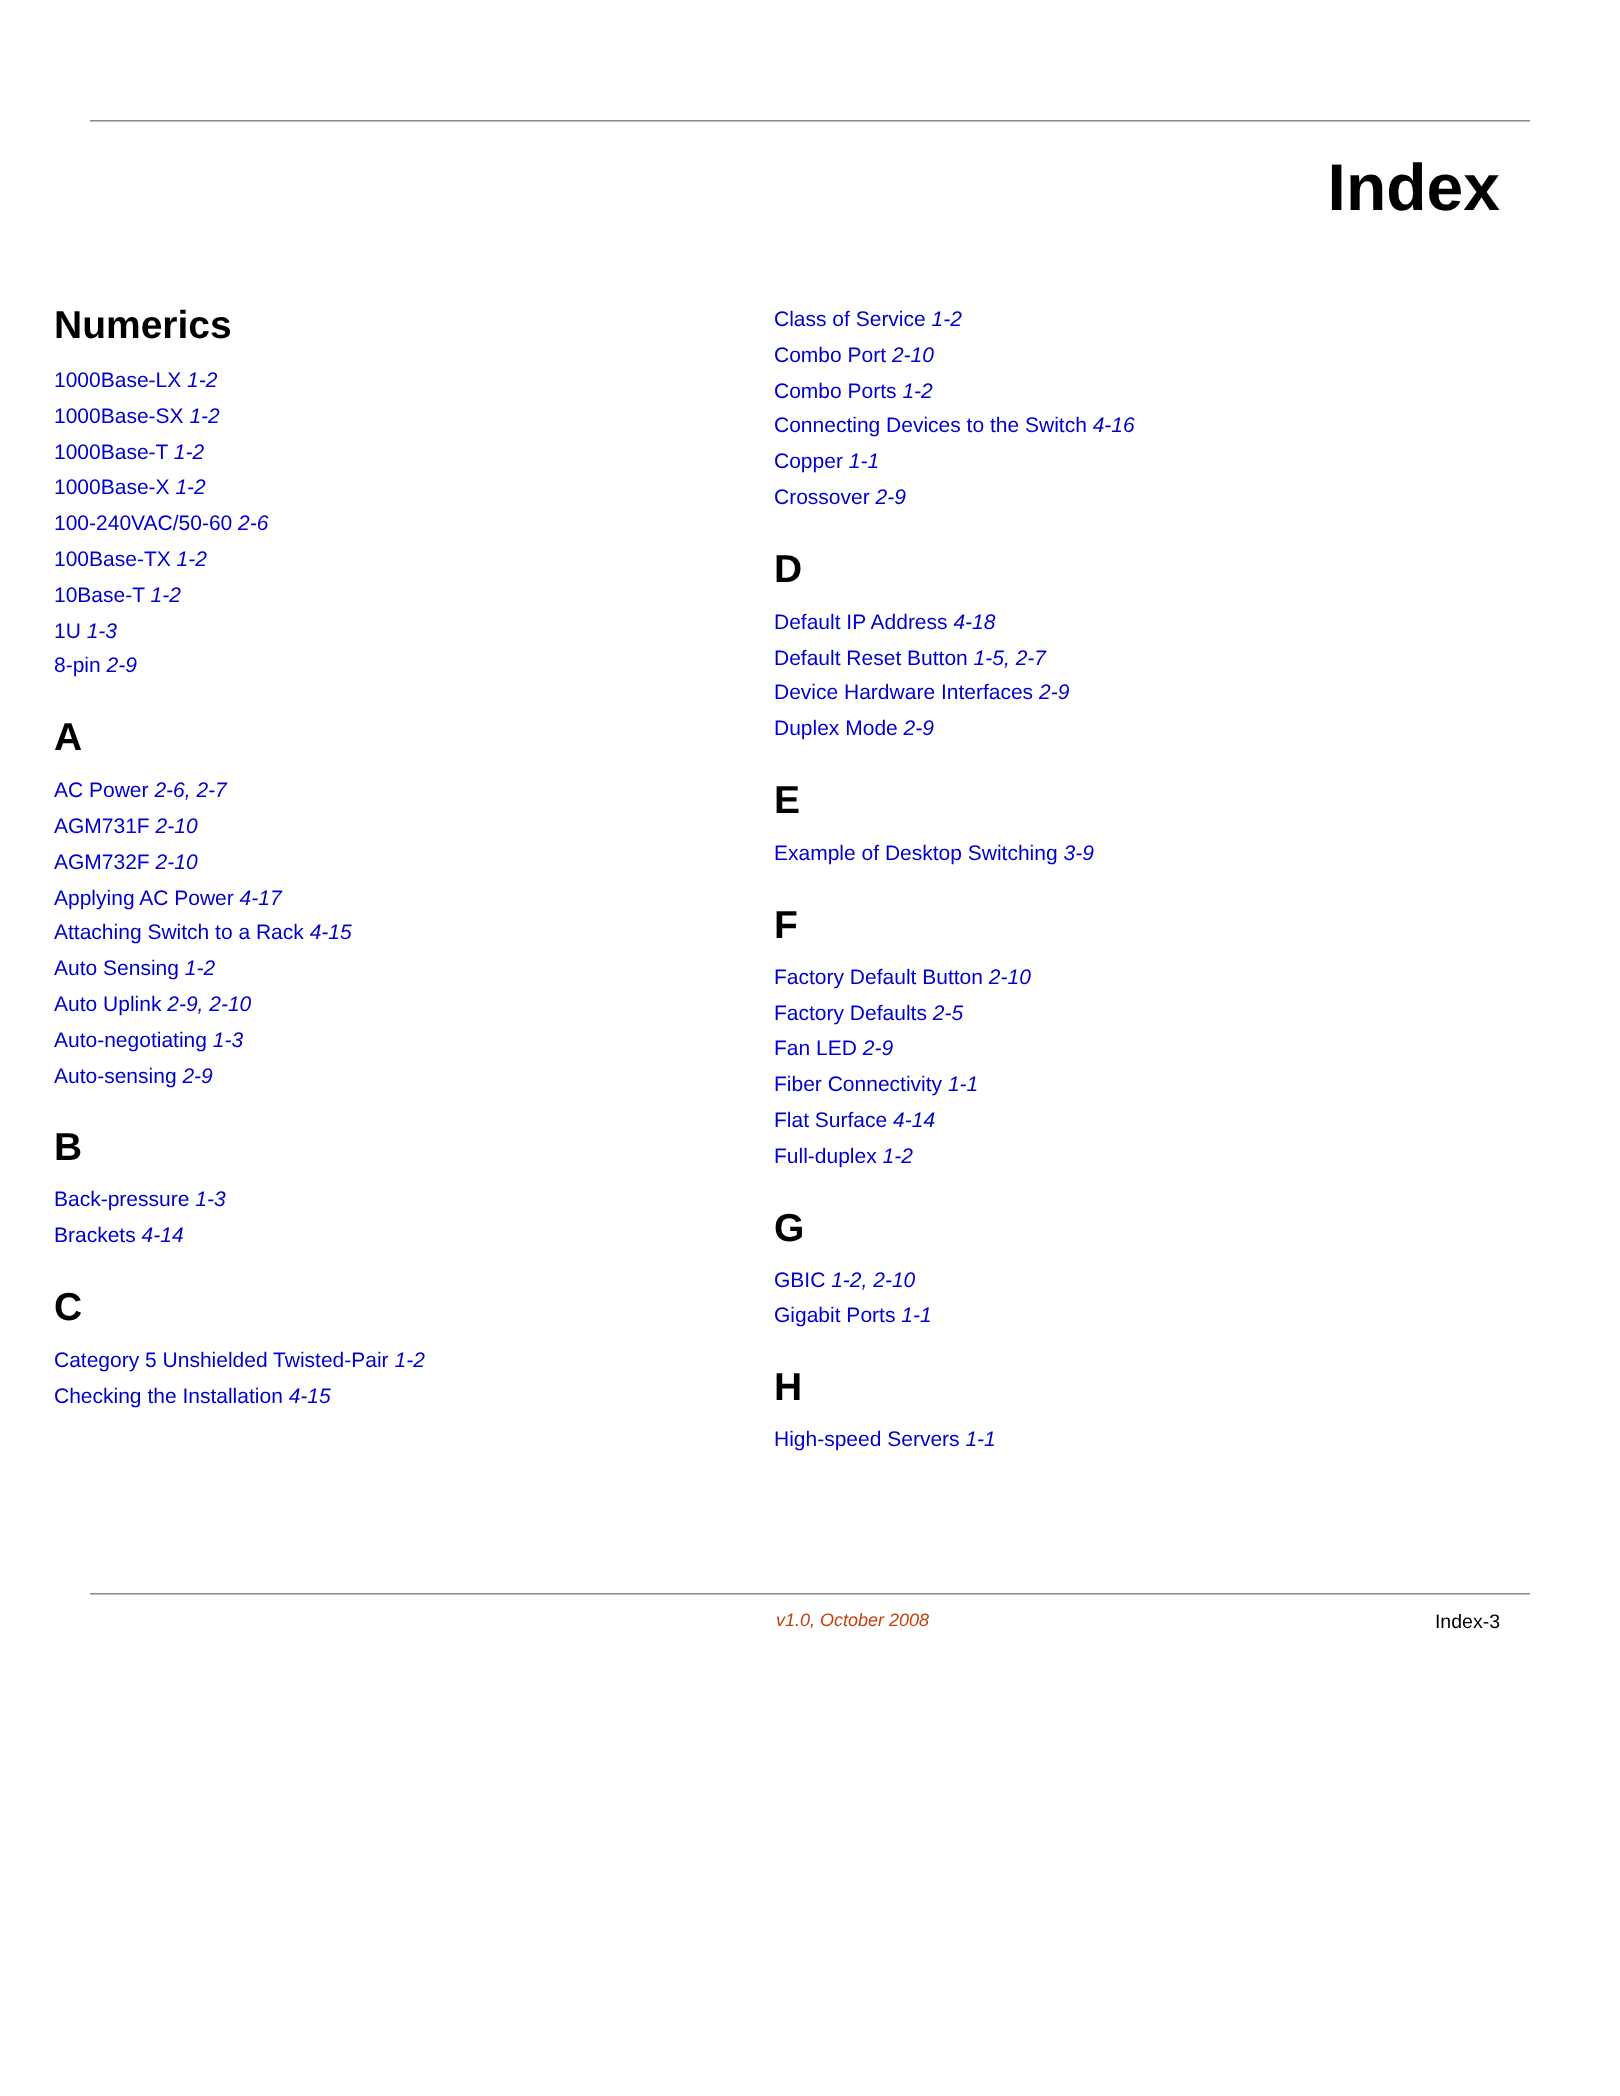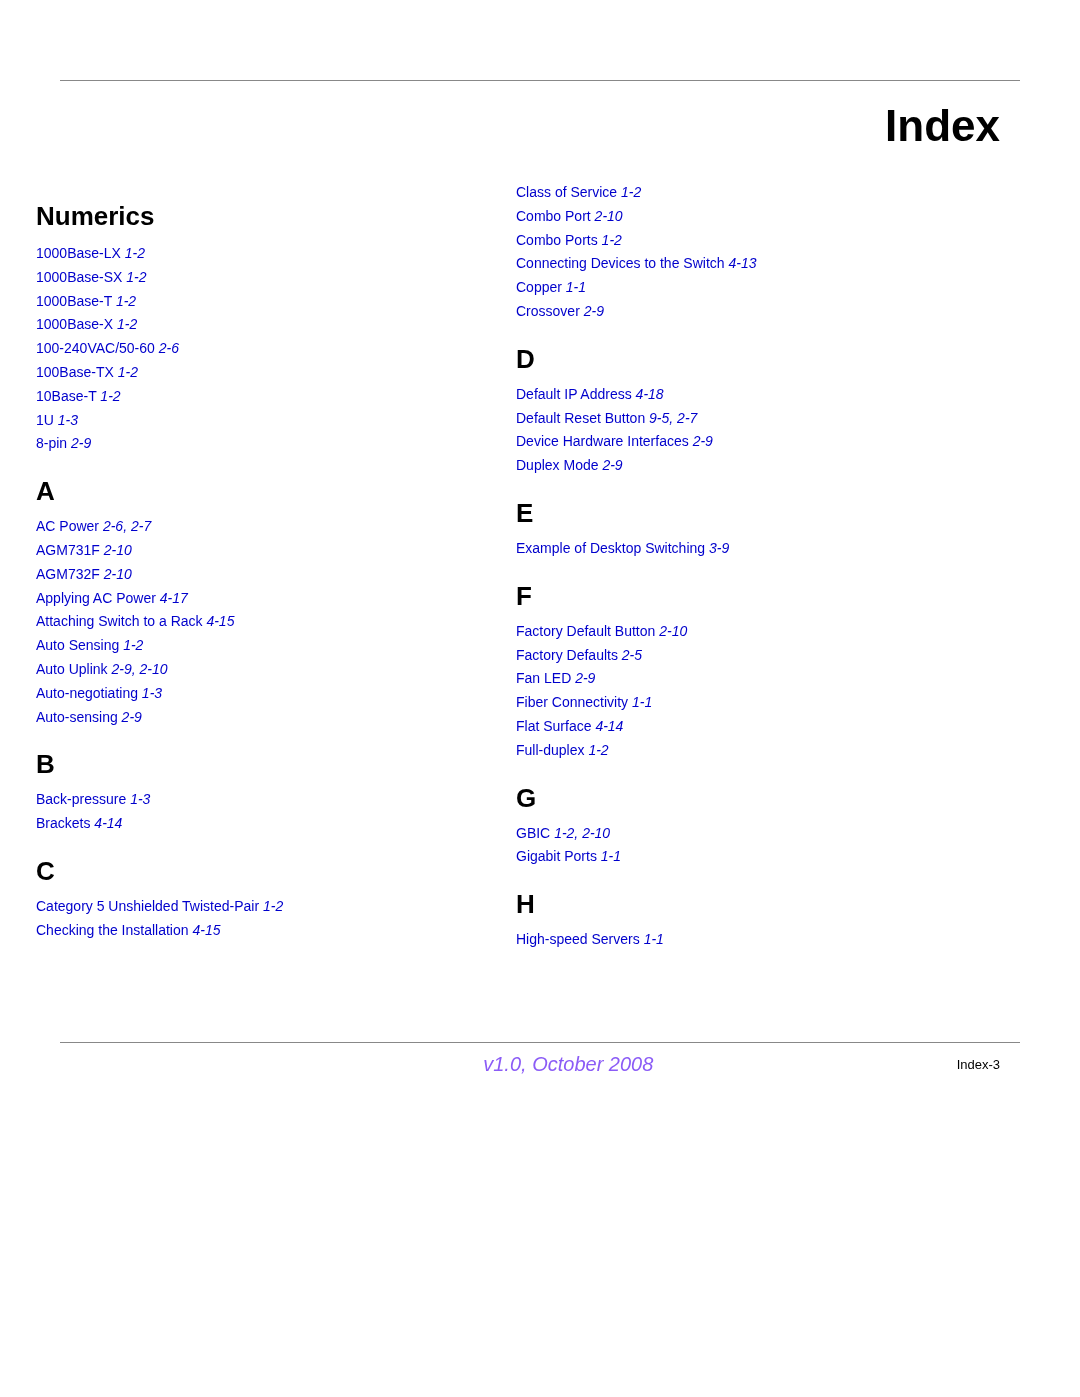--- a/index.html
+++ b/index.html
@@ -73,23 +73,23 @@
     }
     .footer {
       display: flex;
       justify-content: space-between;
       align-items: center;
       padding: 10px 80px;
     }
     .footer-center {
       text-align: center;
       flex: 1;
-      font-size: 20px;
+      font-size: 12px;
       font-style: italic;
-      color: #8b5cf6;
+      color: #c2410c;
     }
     .footer-right {
       font-size: 13px;
       color: #000;
     }
     .footer-left {
       width: 100px;
     }
   </style>
 </head>
@@ -138,33 +138,33 @@
       <div class="letter-heading">C</div>
       <div>
         <a class="index-entry">Category 5 Unshielded Twisted-Pair <span class="page-ref">1-2</span></a>
         <a class="index-entry">Checking the Installation <span class="page-ref">4-15</span></a>
       </div>
 
     </div>
 
     <div class="right-col">
 
-      <div style="">
+      <div style="margin-top: 20px;">
         <a class="index-entry">Class of Service <span class="page-ref">1-2</span></a>
         <a class="index-entry">Combo Port <span class="page-ref">2-10</span></a>
         <a class="index-entry">Combo Ports <span class="page-ref">1-2</span></a>
-        <a class="index-entry">Connecting Devices to the Switch <span class="page-ref">4-13</span></a>
+        <a class="index-entry">Connecting Devices to the Switch <span class="page-ref">4-16</span></a>
         <a class="index-entry">Copper <span class="page-ref">1-1</span></a>
         <a class="index-entry">Crossover <span class="page-ref">2-9</span></a>
       </div>
 
       <div class="letter-heading">D</div>
       <div>
         <a class="index-entry">Default IP Address <span class="page-ref">4-18</span></a>
-        <a class="index-entry">Default Reset Button <span class="page-ref">9-5, 2-7</span></a>
+        <a class="index-entry">Default Reset Button <span class="page-ref">1-5, 2-7</span></a>
         <a class="index-entry">Device Hardware Interfaces <span class="page-ref">2-9</span></a>
         <a class="index-entry">Duplex Mode <span class="page-ref">2-9</span></a>
       </div>
 
       <div class="letter-heading">E</div>
       <div>
         <a class="index-entry">Example of Desktop Switching <span class="page-ref">3-9</span></a>
       </div>
 
       <div class="letter-heading">F</div>

